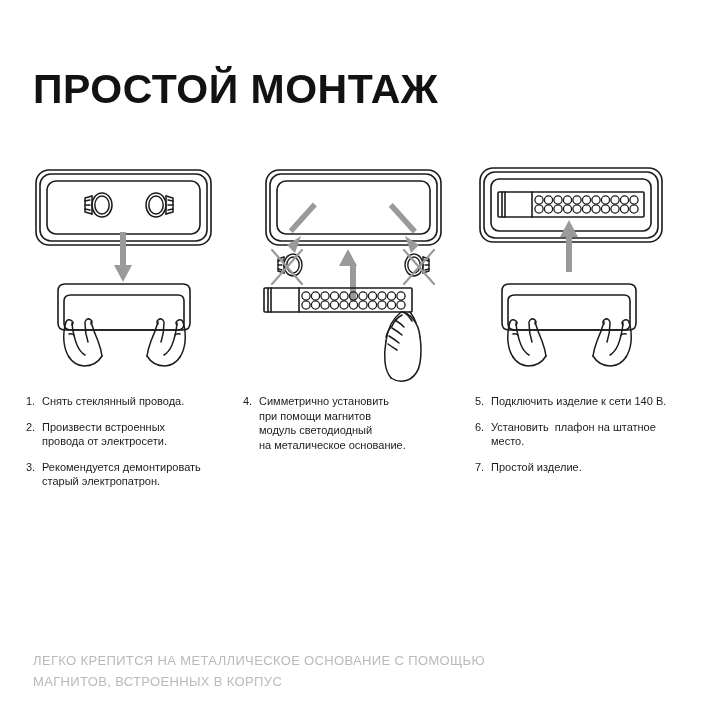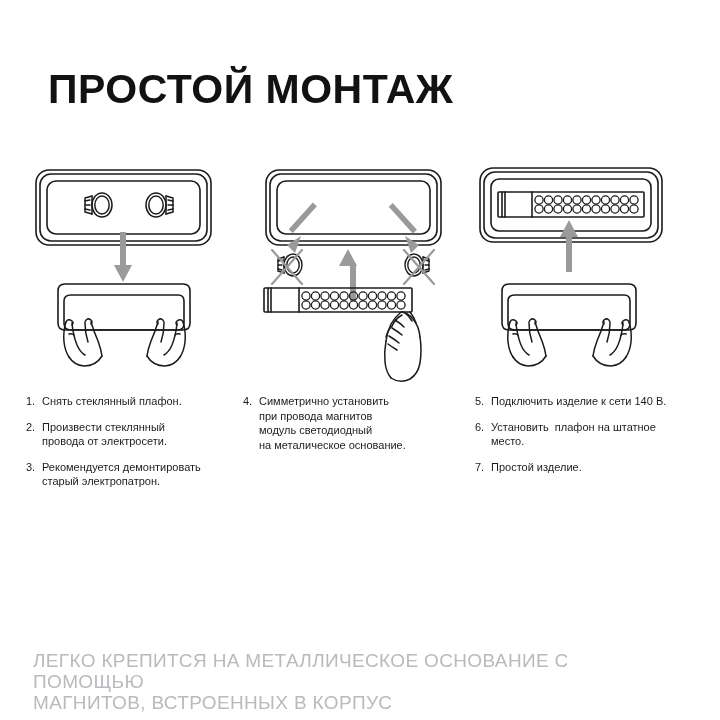--- a/index.html
+++ b/index.html
@@ -22,21 +22,21 @@
     position: absolute;
     inset: 0;
     width: 720px;
     height: 720px;
     background: #ffffff;
   }
 
   
   .page-title {
     position: absolute;
-    left: 48px;
+    left: 33px;
     top: 38px;
     font-size: 41px;
     line-height: 48px;
     font-weight: 700;
     letter-spacing: 0.5px;
     text-transform: uppercase;
     color: #121212;
     white-space: nowrap;
   }
 
@@ -92,21 +92,21 @@
     flex: 1 1 auto;
     white-space: pre-wrap;
   }
 
   
   .footer-note {
     position: absolute;
     left: 33px;
     top: 650px;
     width: 600px;
-    font-size: 19px;
+    font-size: 13px;
     line-height: 21px;
     letter-spacing: 0.35px;
     text-transform: uppercase;
     color: #b8babd;
     white-space: pre-line;
   }
 </style>
 </head>
 <body>
 
@@ -341,39 +341,39 @@
         </g>
       </svg>
     </div>
   </div>
 
   <div class="steps">
 
     <div class="step-col col-1">
       <div class="step">
         <span class="step-num">1.</span>
-        <span class="step-text">Снять стеклянный плафон.</span>
+        <span class="step-text">Снять стеклянный провода.</span>
       </div>
       <div class="step">
         <span class="step-num">2.</span>
-        <span class="step-text">Произвести стеклянный
+        <span class="step-text">Произвести встроенных
 провода от электросети.</span>
       </div>
       <div class="step">
         <span class="step-num">3.</span>
         <span class="step-text">Рекомендуется демонтировать
 старый электропатрон.</span>
       </div>
     </div>
 
     <div class="step-col col-2">
       <div class="step">
         <span class="step-num">4.</span>
         <span class="step-text">Симметрично установить
-при провода магнитов
+при помощи магнитов
 модуль светодиодный
 на металическое основание.</span>
       </div>
     </div>
 
     <div class="step-col col-3">
       <div class="step">
         <span class="step-num">5.</span>
         <span class="step-text">Подключить изделие к сети 140 В.</span>
       </div>

